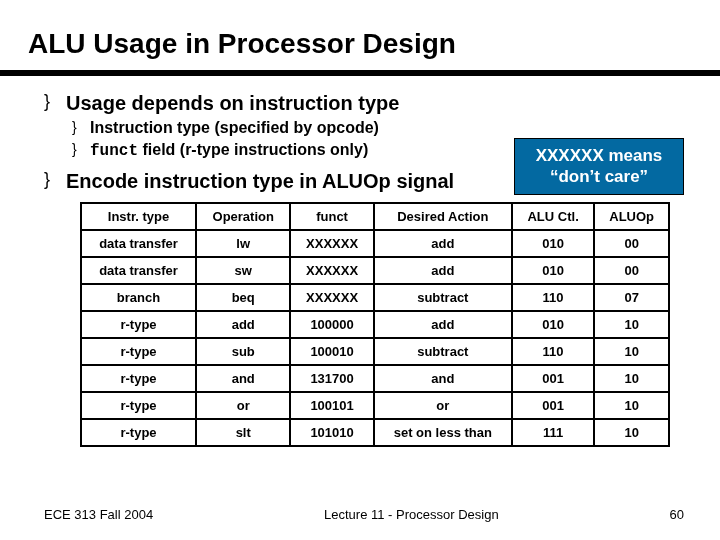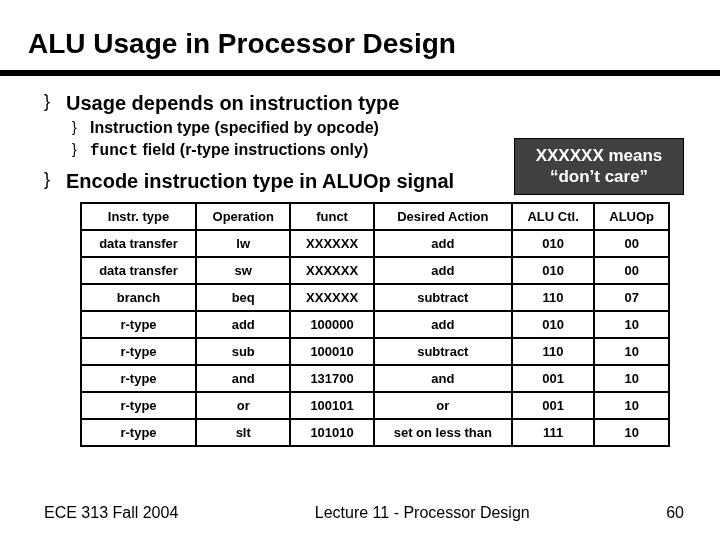--- a/index.html
+++ b/index.html
@@ -61,21 +61,21 @@
     font-size: 16px;
     font-weight: bold;
     line-height: 1.3;
   }
   .mono { font-family: "Courier New", monospace; }
   .note-box {
     position: absolute;
     right: 36px;
     top: 138px;
     width: 170px;
-    background: #404040;
+    background: #0369a1;
     color: #fff;
     font-weight: bold;
     font-size: 17px;
     text-align: center;
     padding: 6px 6px;
     line-height: 1.25;
     border: 1px solid #000;
   }
   .table-wrap {
     margin: 8px 0 0 36px;
@@ -94,21 +94,21 @@
     margin-left: 18px;
   }
   .footer {
     position: absolute;
     bottom: 18px;
     left: 0;
     right: 0;
     display: flex;
     justify-content: space-between;
     padding: 0 36px 0 44px;
-    font-size: 16px;
+    font-size: 13px;
   }
 </style>
 </head>
 <body>
 
 <div class="title">ALU Usage in Processor Design</div>
 <div class="rule"></div>
 
 <div class="content">
 

